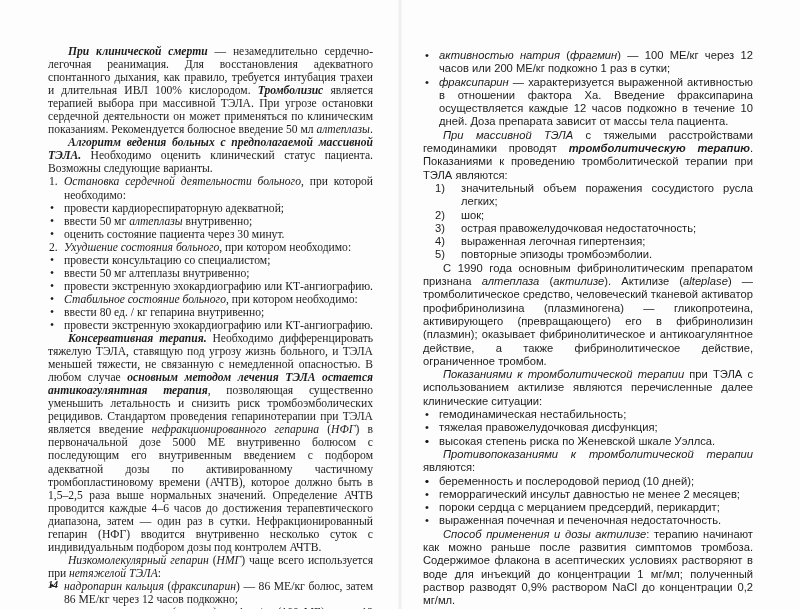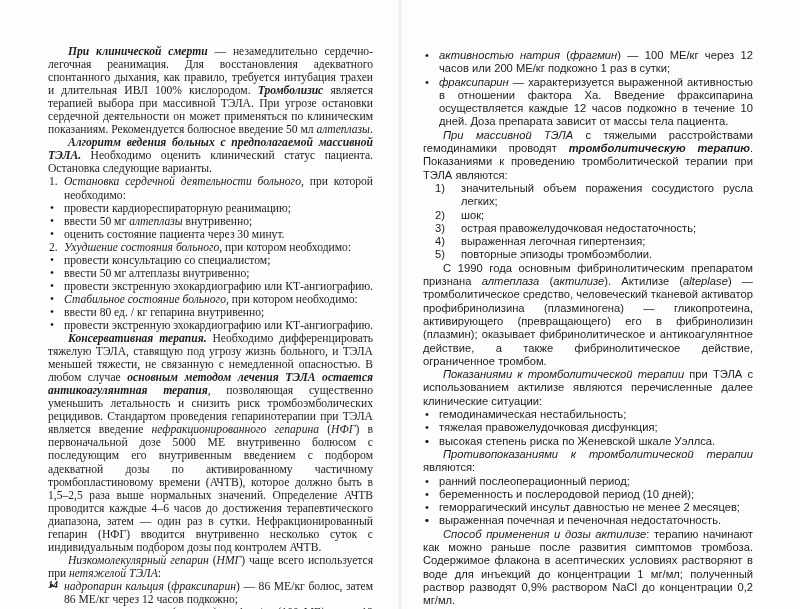--- a/index.html
+++ b/index.html
@@ -33,27 +33,27 @@
 </head>
 <body>
 
 <div class="spread">
   <div class="gutter"></div>
 
   <div class="page left">
     <div class="col">
       <p class="ind"><span class="bi">При клинической смерти</span><span> — незамедлительно сердечно-легочная реанимация. Для восстановления адекватного спонтанного дыхания, как правило, требуется интубация трахеи и длительная ИВЛ 100% кислородом. </span><span class="bi">Тромболизис</span><span> является терапией выбора при массивной ТЭЛА. При угрозе остановки сердечной деятельности он может применяться по клиническим показаниям. Рекомендуется болюсное введение 50 мл </span><span class="i">алтеплазы</span><span>.</span></p>
 
-      <p class="ind"><span class="bi">Алгоритм ведения больных с предполагаемой массивной ТЭЛА.</span><span> Необходимо оценить клинический статус пациента. Остановка следующие варианты.</span></p>
+      <p class="ind"><span class="bi">Алгоритм ведения больных с предполагаемой массивной ТЭЛА.</span><span> Необходимо оценить клинический статус пациента. Возможны следующие варианты.</span></p>
 
       <ol class="num">
         <li><span class="mk">1.</span><span class="i">Остановка сердечной деятельности больного</span><span>, при которой необходимо:</span></li>
       </ol>
       <ul class="bul">
-        <li><span class="mk">•</span><span>провести кардиореспираторную реанимацию;</span></li>
+        <li><span class="mk">•</span><span>провести кардиореспираторную адекватной;</span></li>
         <li><span class="mk">•</span><span>ввести 50 мг </span><span class="i">алтеплазы</span><span> внутривенно;</span></li>
         <li><span class="mk">•</span><span>оценить состояние пациента через 30 минут.</span></li>
       </ul>
 
       <ol class="num">
         <li><span class="mk">2.</span><span class="i">Ухудшение состояния больного</span><span>, при котором необходимо:</span></li>
       </ol>
       <ul class="bul">
         <li><span class="mk">•</span><span>провести консультацию со специалистом;</span></li>
         <li><span class="mk">•</span><span>ввести 50 мг алтеплазы внутривенно;</span></li>
@@ -96,24 +96,24 @@
       <p class="ind"><span class="i">Показаниями к тромболитической терапии</span><span> при ТЭЛА с использованием актилизе являются перечисленные далее клинические ситуации:</span></p>
       <ul class="bul">
         <li><span class="mk">•</span><span>гемодинамическая нестабильность;</span></li>
         <li><span class="mk">•</span><span>тяжелая правожелудочковая дисфункция;</span></li>
         <li><span class="mk">•</span></li>
         <li><span class="mk">•</span><span>высокая степень риска по Женевской шкале Уэллса.</span></li>
       </ul>
 
       <p class="ind"><span class="i">Противопоказаниями к тромболитической терапии</span><span> являются:</span></p>
       <ul class="bul">
-        <li><span class="mk">•</span><span>ранний послеоперационный период;</span></li>
+        <li><span class="mk">•</span></li>
         <li><span class="mk">•</span><span>беременность и послеродовой период (10 дней);</span></li>
         <li><span class="mk">•</span><span>геморрагический инсульт давностью не менее 2 месяцев;</span></li>
-        <li><span class="mk">•</span></li>
+        <li><span class="mk">•</span><span>пороки сердца с мерцанием предсердий, перикардит;</span></li>
         <li><span class="mk">•</span><span>выраженная почечная и печеночная недостаточность.</span></li>
       </ul>
 
       <p class="ind"><span class="i">Способ применения и дозы актилизе</span><span>: терапию начинают как можно раньше после развития симптомов тромбоза. Содержимое флакона в асептических условиях растворяют в воде для инъекций до концентрации 1 мг/мл; полученный раствор разводят 0,9% раствором NaCl до концентрации 0,2 мг/мл.</span></p>
 
     </div>
     <div class="pageno">15</div>
   </div>
 </div>
 

